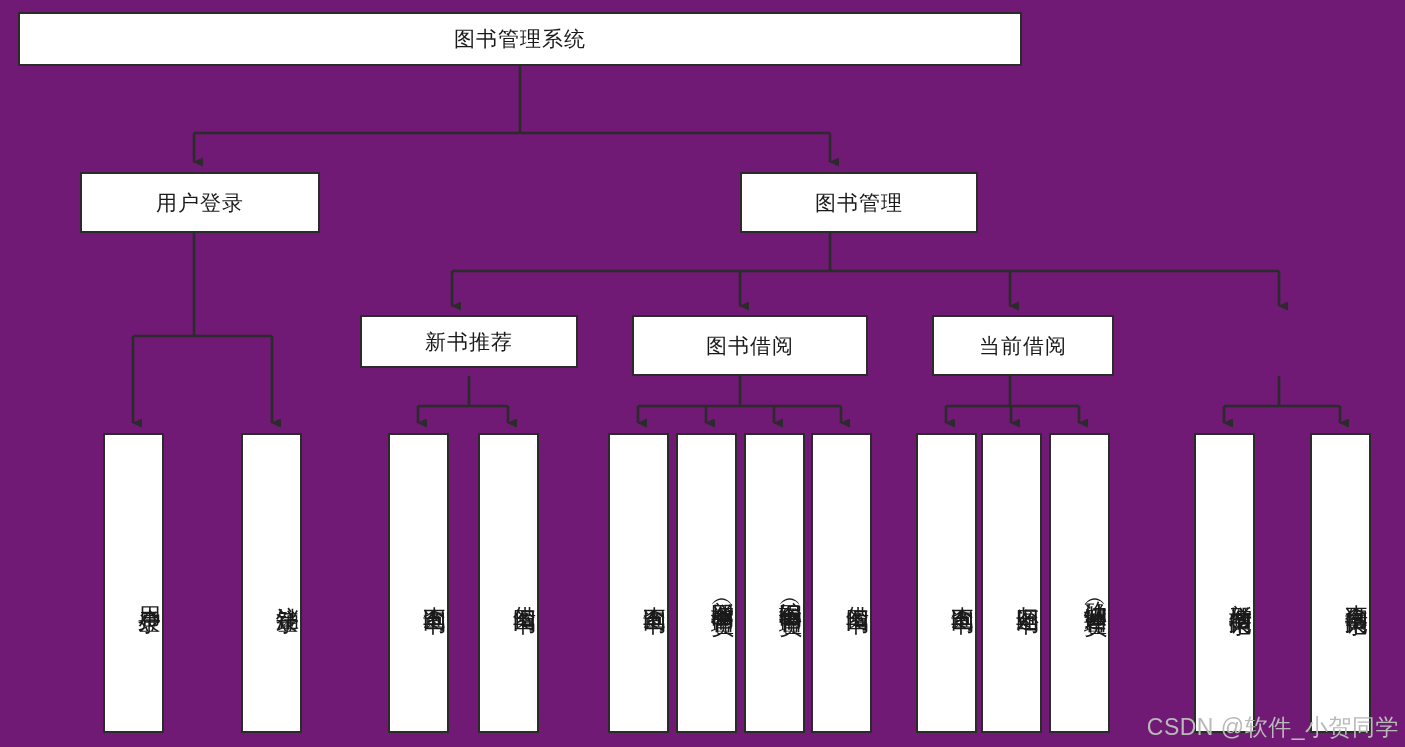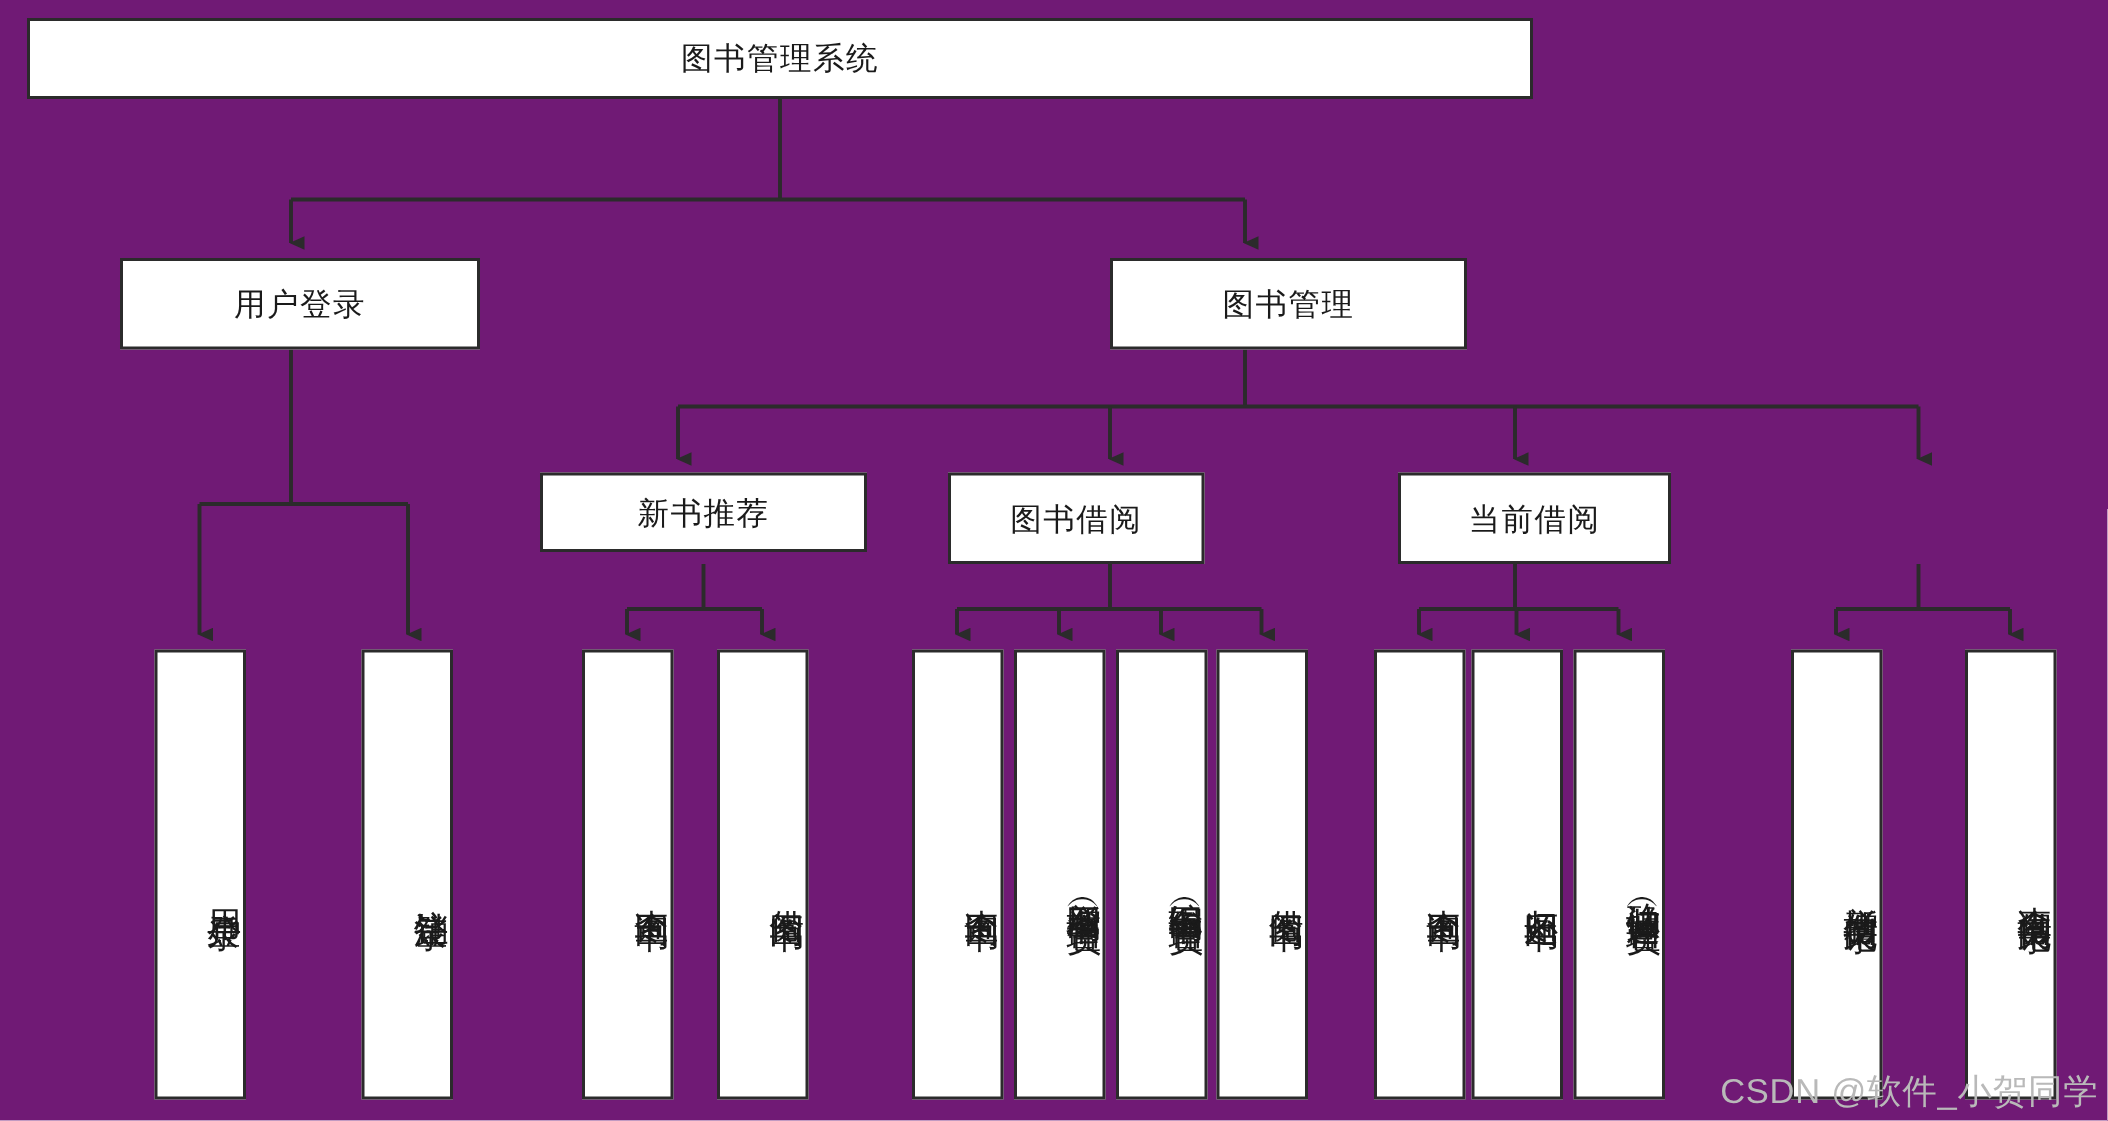--- a/index.html
+++ b/index.html
@@ -124,21 +124,21 @@
   <div class="node h" style="left:80px; top:172px; width:240px; height:61px;">
     <span>用户登录</span>
   </div>
   <div class="node h" style="left:712px; top:172px; width:238px; height:61px;margin-left:28px;">
     <span>图书管理</span>
   </div>
 
   <div class="node h" style="left:360px; top:315px; width:218px; height:53px;">
     <span>新书推荐</span>
   </div>
-  <div class="node h" style="left:632px; top:315px; width:171px; height:61px;">
+  <div class="node h" style="left:632px; top:315px; width:236px; height:61px;">
     <span>图书借阅</span>
   </div>
   <div class="node h" style="left:902px; top:315px; width:182px; height:61px;margin-left:30px;">
     <span>当前借阅</span>
   </div>
 
   <div class="node v" style="left:103px; top:433px; width:61px; height:300px;">
     <span class="vtext">用户登录</span>
   </div>
   <div class="node v" style="left:241px; top:433px; width:61px; height:300px;">

